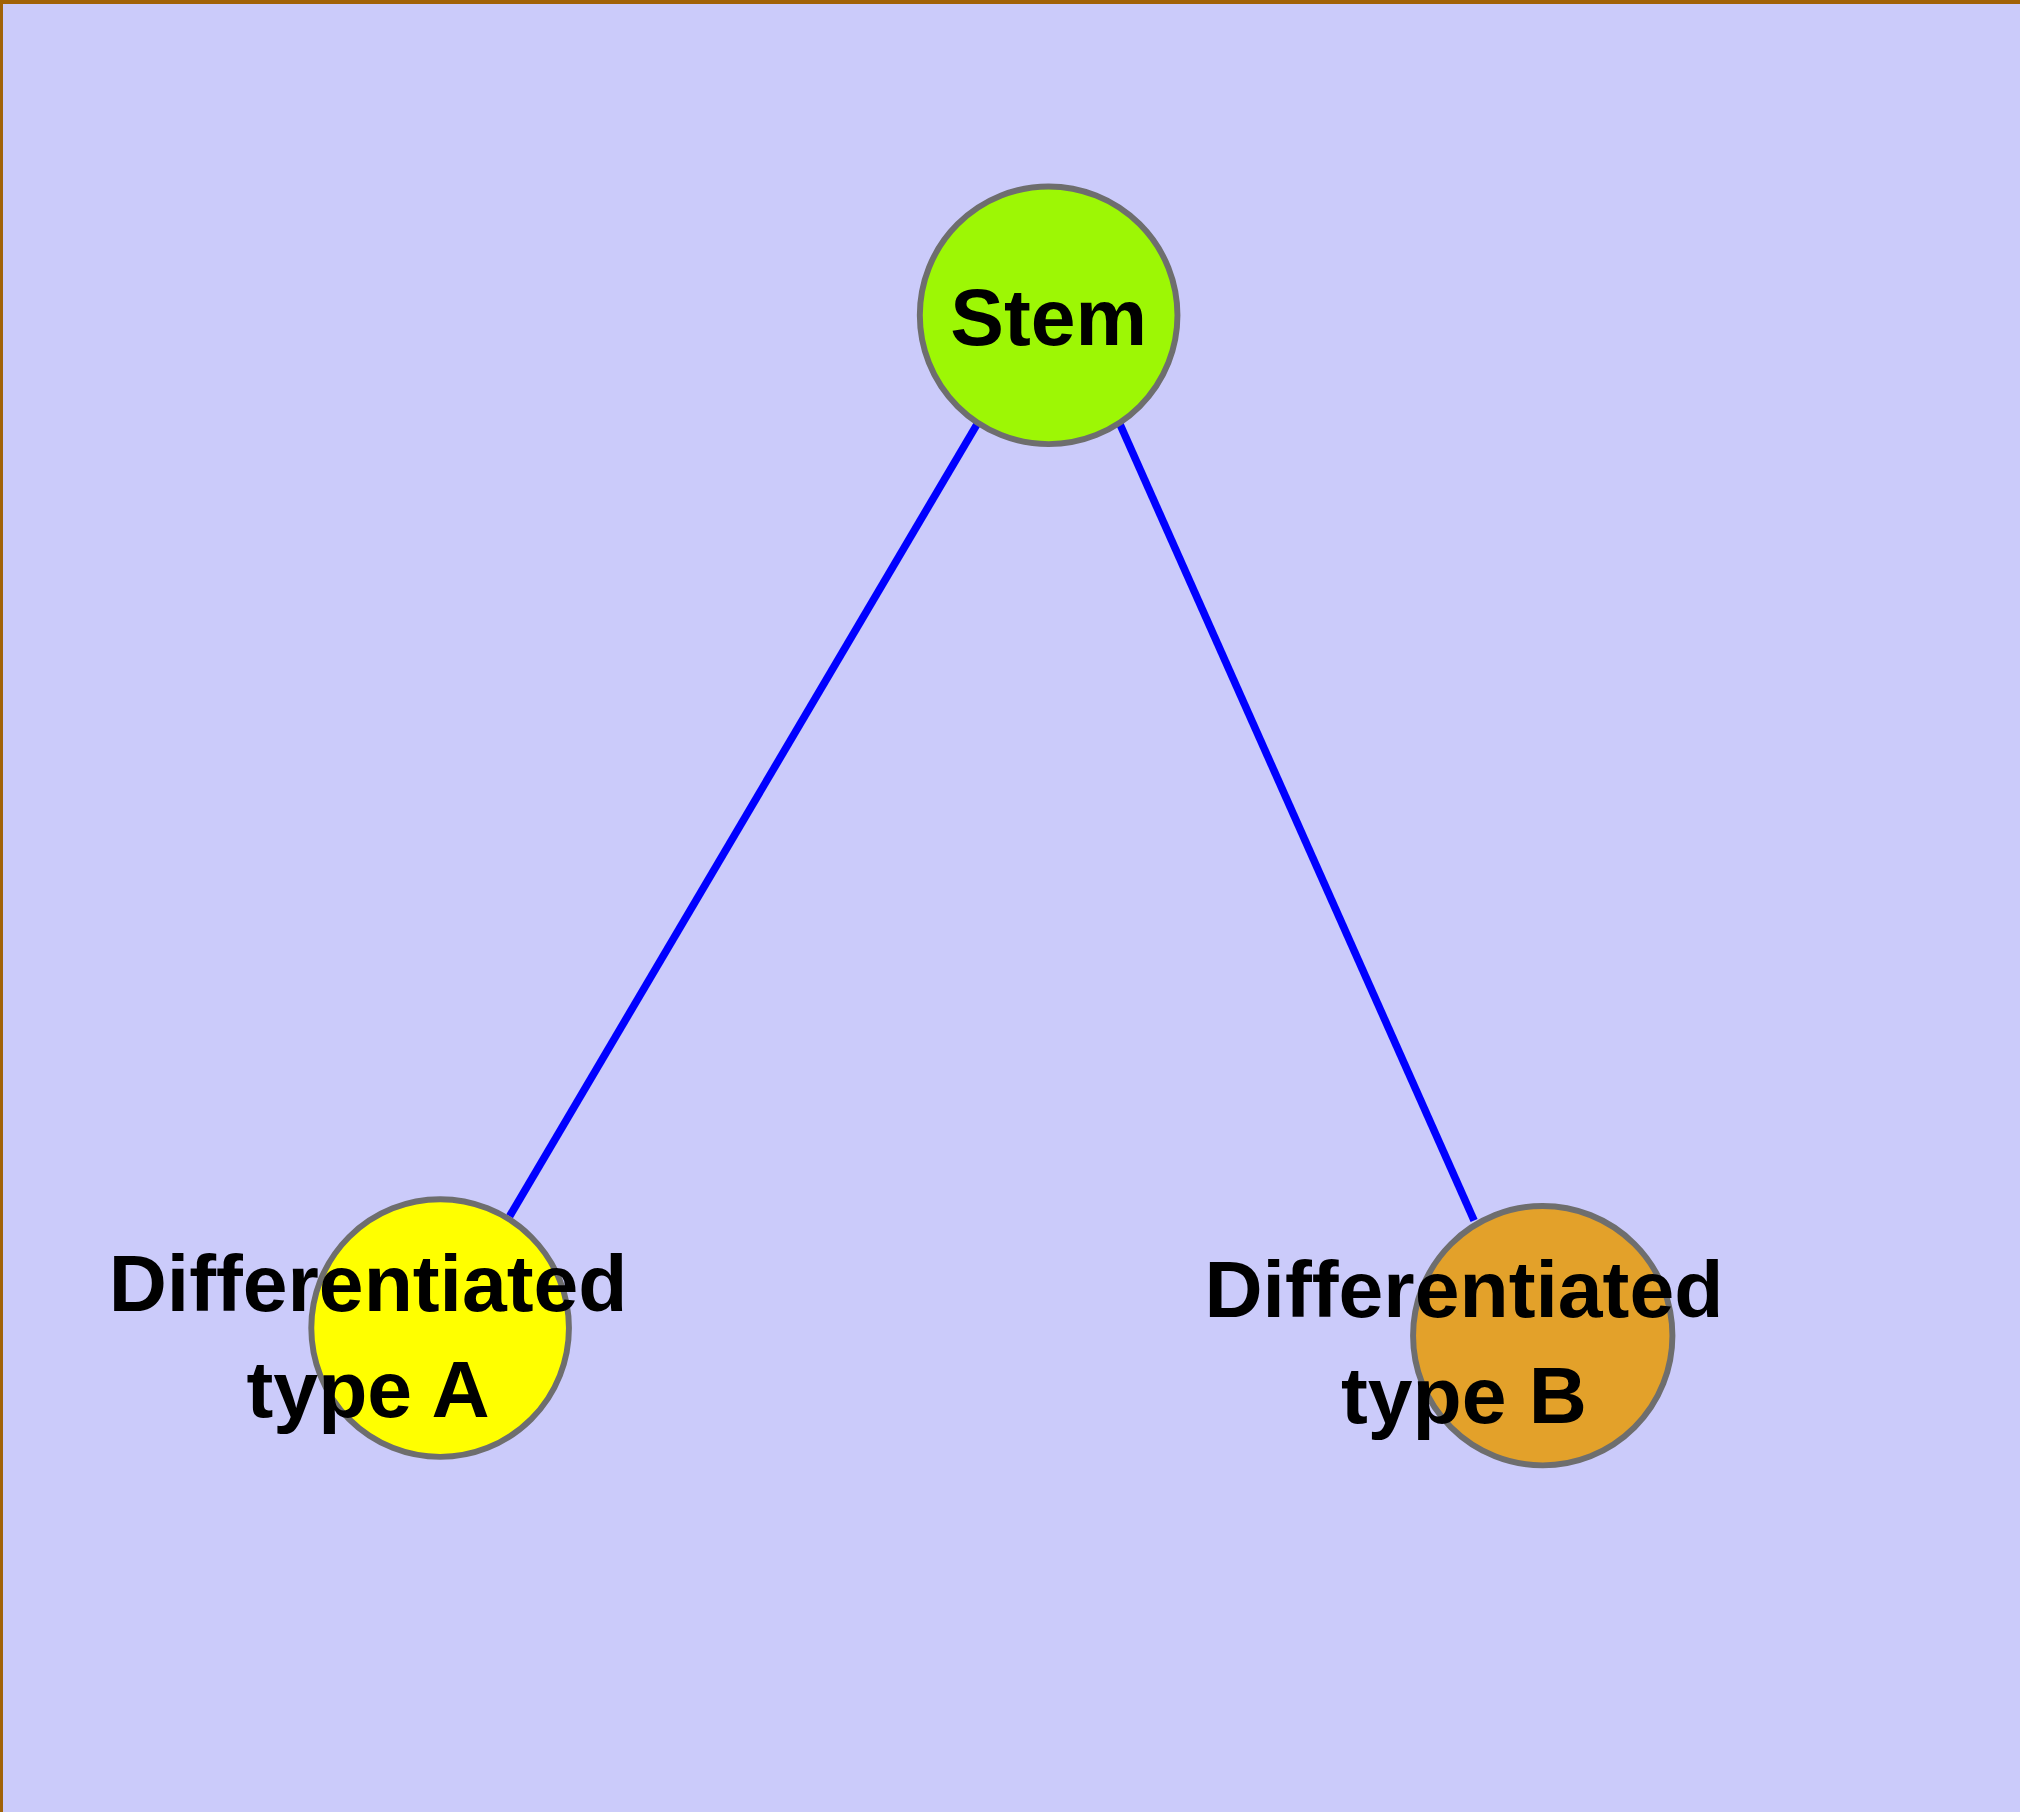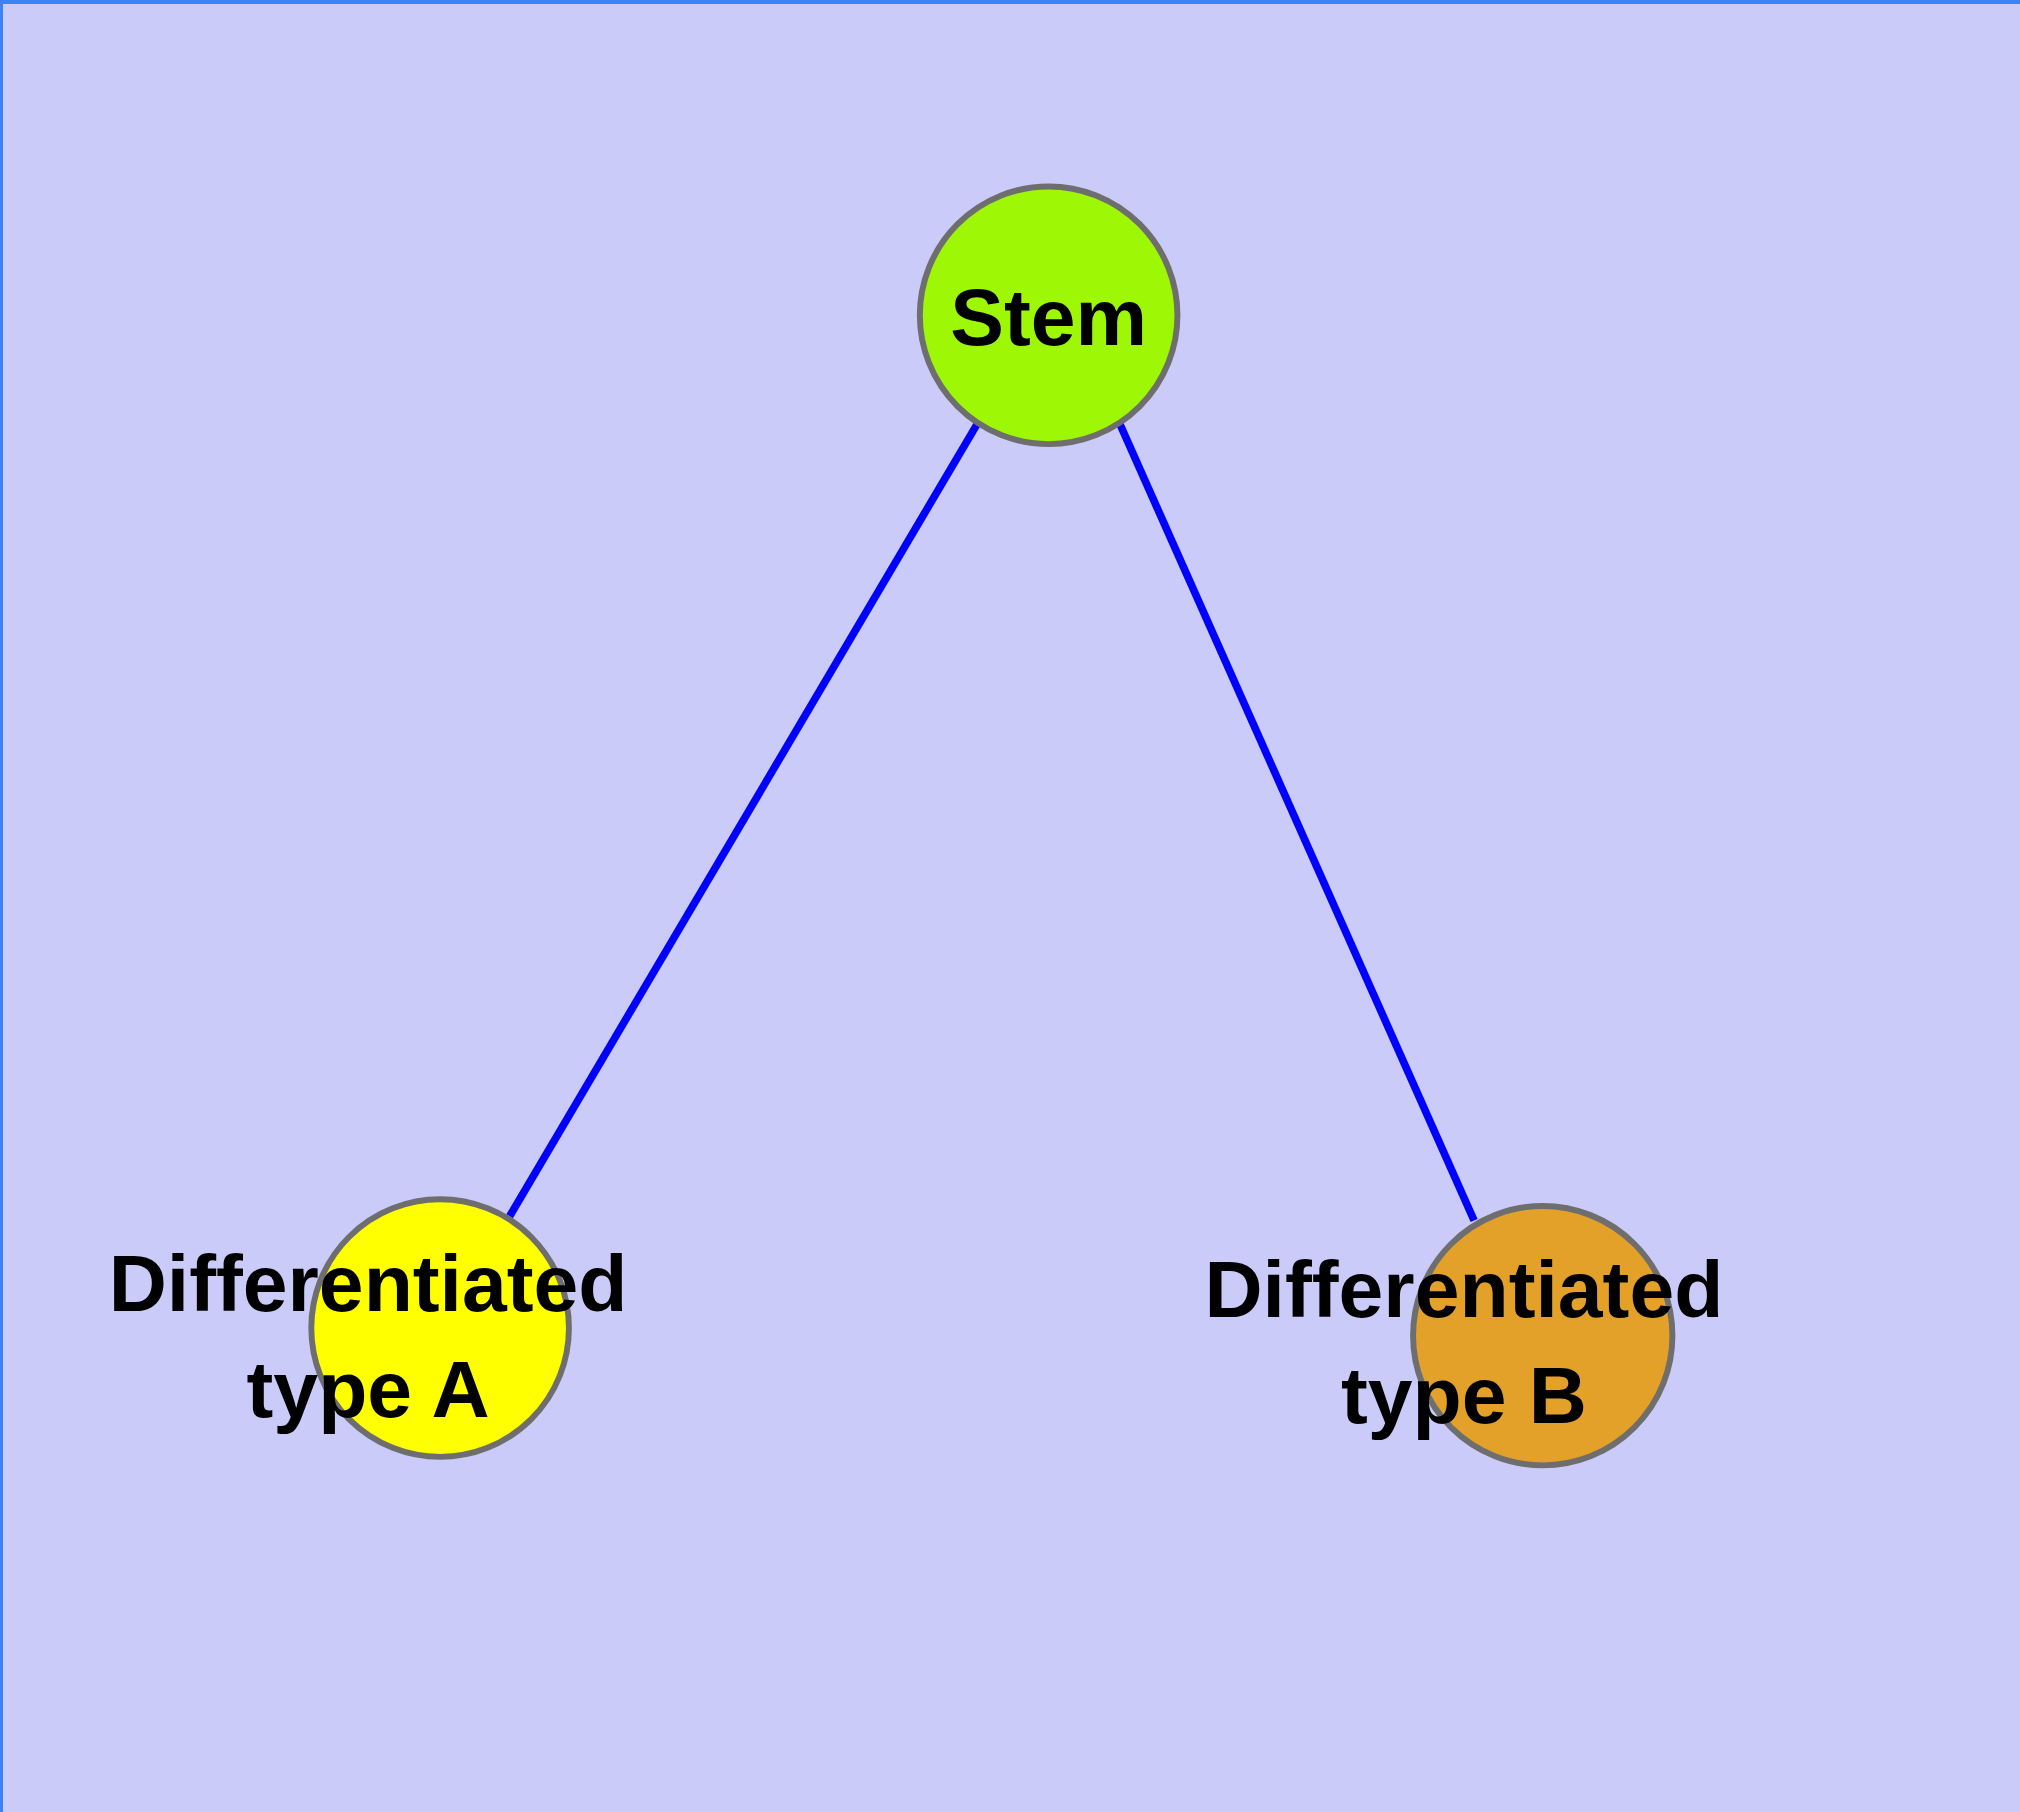--- a/index.html
+++ b/index.html
@@ -47,21 +47,21 @@
     font-size: 95px;
     fill: #000000;
     text-anchor: middle;
     dominant-baseline: auto;
     white-space: pre;
   }
 </style>
 </head>
 <body>
 
-<div id="canvas" style="background: #3b82f6; text-align: center;">
+<div id="canvas" style="background: #a16207; text-align: center;">
   <div id="plot-area" style="background: rgb(203, 203, 250);"></div>
 
   <svg id="graph-svg" viewBox="0 0 2384 2138" xmlns="http://www.w3.org/2000/svg">
 
     <g>
       <line class="edge-line" x1="1154" y1="498" x2="601" y2="1435" stroke="#0000ff"></line>
       <line class="edge-line" x1="1320" y1="498" x2="1739" y2="1440" stroke="#0000ff"></line>
     </g>
 
     <g>

